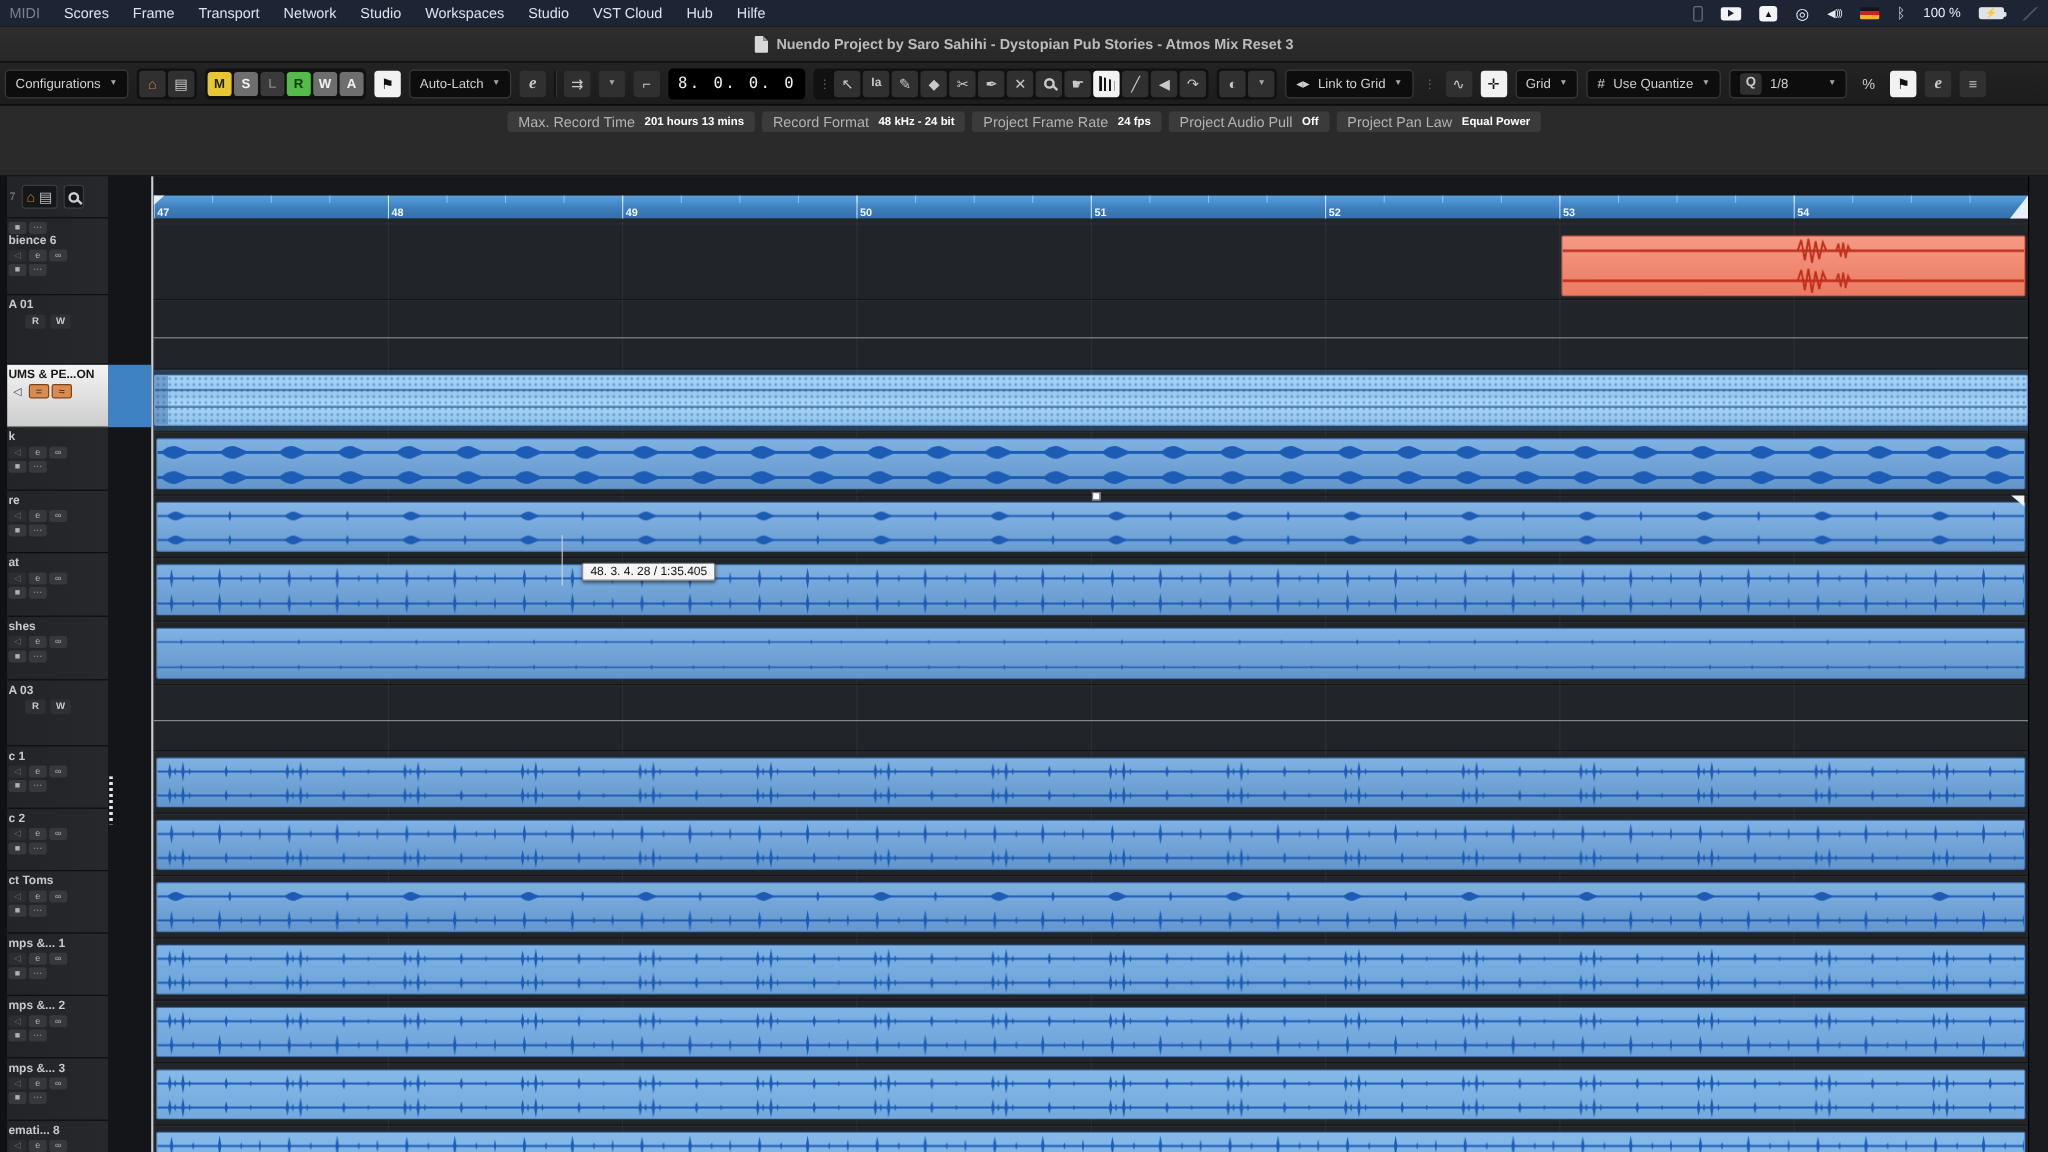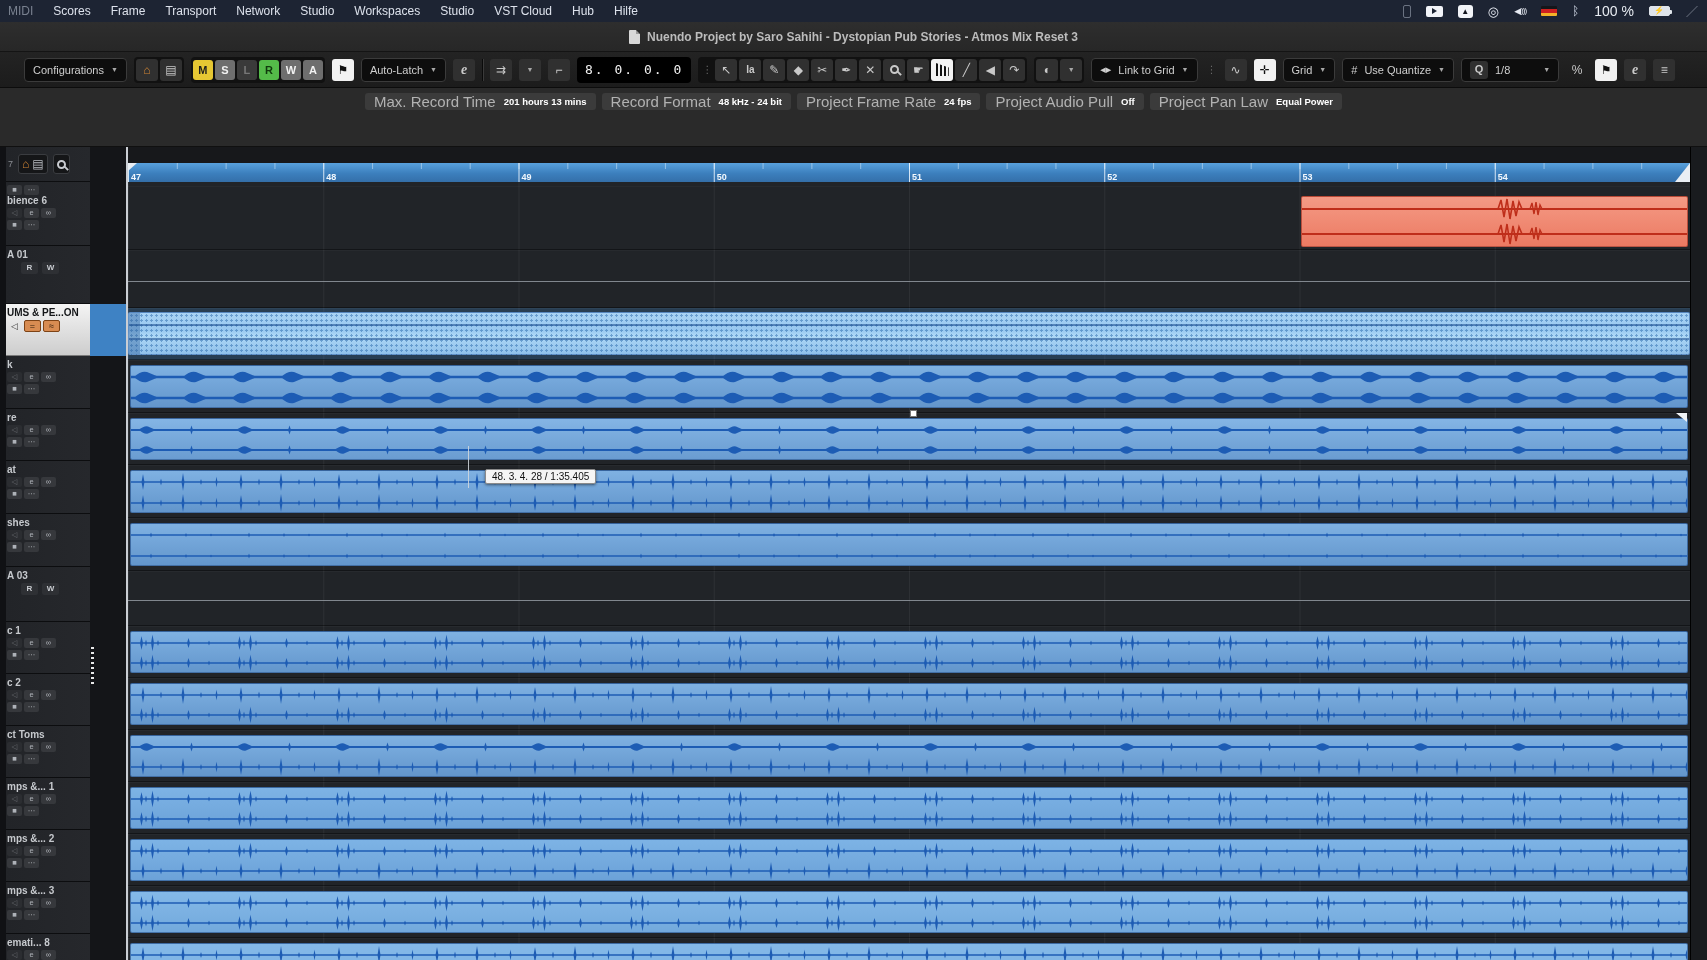--- a/index.html
+++ b/index.html
@@ -13,55 +13,55 @@
   .mstatus{display:flex;align-items:center;gap:15px}
   .batv{width:8px;height:13px;border:1px solid #8b94a3;border-radius:2px;opacity:.7}
   .cam{width:17px;height:11px;background:#f2f4f8;border-radius:2px;position:relative;display:flex;align-items:center;justify-content:center}
   .cam i{width:0;height:0;border-left:5px solid #1d2433;border-top:3px solid transparent;border-bottom:3px solid transparent}
   .appbox{width:15px;height:13px;background:#f2f4f8;border-radius:3px;color:#10131c;font-size:8px;display:flex;align-items:center;justify-content:center;font-weight:bold}
   .glyphicon{color:#e6eaf2;font-size:13px;line-height:1}
   .spkic{display:flex;align-items:center;color:#e6eaf2;font-size:9px}
   .spkic em{font-style:normal;letter-spacing:-1px;font-size:8px;position:relative;top:-1px}
   .deflag{width:16px;height:10px;border-radius:1px;background:linear-gradient(180deg,#14161a 0 33%,#cf2020 33% 66%,#f3b229 66% 100%)}
   .btic{color:#cfd6e4;font-size:12px}
-  .pct{color:#e8ecf2;font-size:14px}
+  .pct{color:#e8ecf2;font-size:11px}
   .bath{width:21px;height:10px;border:1px solid #dfe4ea;border-radius:2px;position:relative;background:#dfe4ea;display:flex;align-items:center;justify-content:center}
   .bath::after{content:"";position:absolute;right:-3px;top:3px;width:2px;height:4px;background:#dfe4ea;border-radius:0 1px 1px 0}
   .bath b{color:#1d2433;font-size:8px;line-height:1}
   .dimcross{width:14px;height:11px;background:linear-gradient(135deg,transparent 45%,#6b7280 45% 55%,transparent 55%);opacity:.5}
 
   
   .titlebar{height:30px;background:linear-gradient(#2e2e2e,#272727);border-bottom:1px solid #141414;display:flex;align-items:center;justify-content:center;gap:7px}
   .docicon{width:11px;height:14px;background:#d8d8d8;border-radius:1px;position:relative}
   .docicon::after{content:"";position:absolute;top:0;right:0;border-top:4px solid #272727;border-left:4px solid #9a9a9a}
   .titlebar .ttl{color:#bcbcbc;font-size:12px;font-weight:bold}
 
   
-  .toolbar{height:36px;background:linear-gradient(#232323,#1c1c1c);display:flex;align-items:center;padding:0 24px;gap:7px;border-bottom:1px solid #0c0c0c}
+  .toolbar{height:36px;background:linear-gradient(#232323,#1c1c1c);display:flex;align-items:center;padding:0 4px;gap:7px;border-bottom:1px solid #0c0c0c}
   .tdrop{height:24px;background:#0d0d0d;border:1px solid #3b3b3b;border-radius:4px;display:flex;align-items:center;gap:7px;padding:0 8px;color:#cfcfcf;font-size:11px;white-space:nowrap}
   .tdrop .arr{font-size:7px;color:#a8a8a8}
   .tgroup{height:26px;background:#111;border-radius:4px;display:flex;align-items:center;gap:2px;padding:2px}
   .tbtn{min-width:22px;height:22px;border-radius:3px;background:#303030;color:#c9c9c9;display:flex;align-items:center;justify-content:center;font-size:12px;line-height:1}
   .tbtn.active{background:#f2f2f2;color:#111}
   .sb{width:20px;height:20px;border-radius:3px;display:flex;align-items:center;justify-content:center;font-size:11px;font-weight:bold;background:#6e6e6e;color:#f2f2f2}
   .sb.m{background:#e6c733;color:#1d1d1d}.sb.l{background:#3a3a3a;color:#777}.sb.r{background:#54bb49;color:#103a0d}
   .timedisp{height:26px;min-width:96px;background:#000;border-radius:4px;color:#f2f2f2;font-size:13px;display:flex;align-items:center;justify-content:flex-end;padding:0 8px;letter-spacing:2px;font-family:"DejaVu Sans Mono",monospace}
   .grip{color:#6a6a6a;font-size:10px;letter-spacing:-1px;padding:0 2px}
   .houseic{color:#d08434}
   .mag{width:9px;height:9px;border:2px solid currentColor;border-radius:50%;position:relative;display:inline-block}
   .mag::after{content:"";position:absolute;width:6px;height:2px;background:currentColor;transform:rotate(45deg);right:-5px;bottom:-2px}
   .scrubbars{width:13px;height:13px;background:linear-gradient(90deg,#111 0 2px,transparent 2px 4px,#111 4px 6px,transparent 6px 8px,#111 8px 10px,transparent 10px 12px,#111 12px 13px);clip-path:polygon(0 0,100% 35%,100% 100%,0 100%)}
   .vsep{width:1px;height:22px;background:#0a0a0a;box-shadow:1px 0 0 #3a3a3a}
   .ebtn{font-family:"Liberation Serif",serif;font-style:italic;font-weight:bold;font-size:14px}
 
   
   .infopanel{height:59px;background:#2a2a2a;border-bottom:1px solid #101010}
   .chips{display:flex;justify-content:center;gap:6px;padding-top:5px}
   .chip{background:#3b3b3b;border-radius:3px;height:17px;display:flex;align-items:center;gap:8px;padding:0 9px}
-  .chip .cl{color:#b2b2b2;font-size:15px}
+  .chip .cl{color:#b2b2b2;font-size:12px}
   .chip .cv{color:#fff;font-size:9.5px;font-weight:bold}
   .statusline{text-align:center;color:#9c9c9c;font-size:10px;font-weight:bold;padding-top:12px}
 
   
   .main{height:813px;display:flex;background:#202328;border-left:6px solid #101114}
 
   
   .tracklist{width:84px;background:linear-gradient(90deg,#222428,#26282c);position:relative;flex:none}
   .tlhead{height:35px;display:flex;align-items:center;gap:5px;padding:0 2px;border-bottom:1px solid #0d0e10}
   .tlhead .num{color:#8a8d92;font-size:9px}

